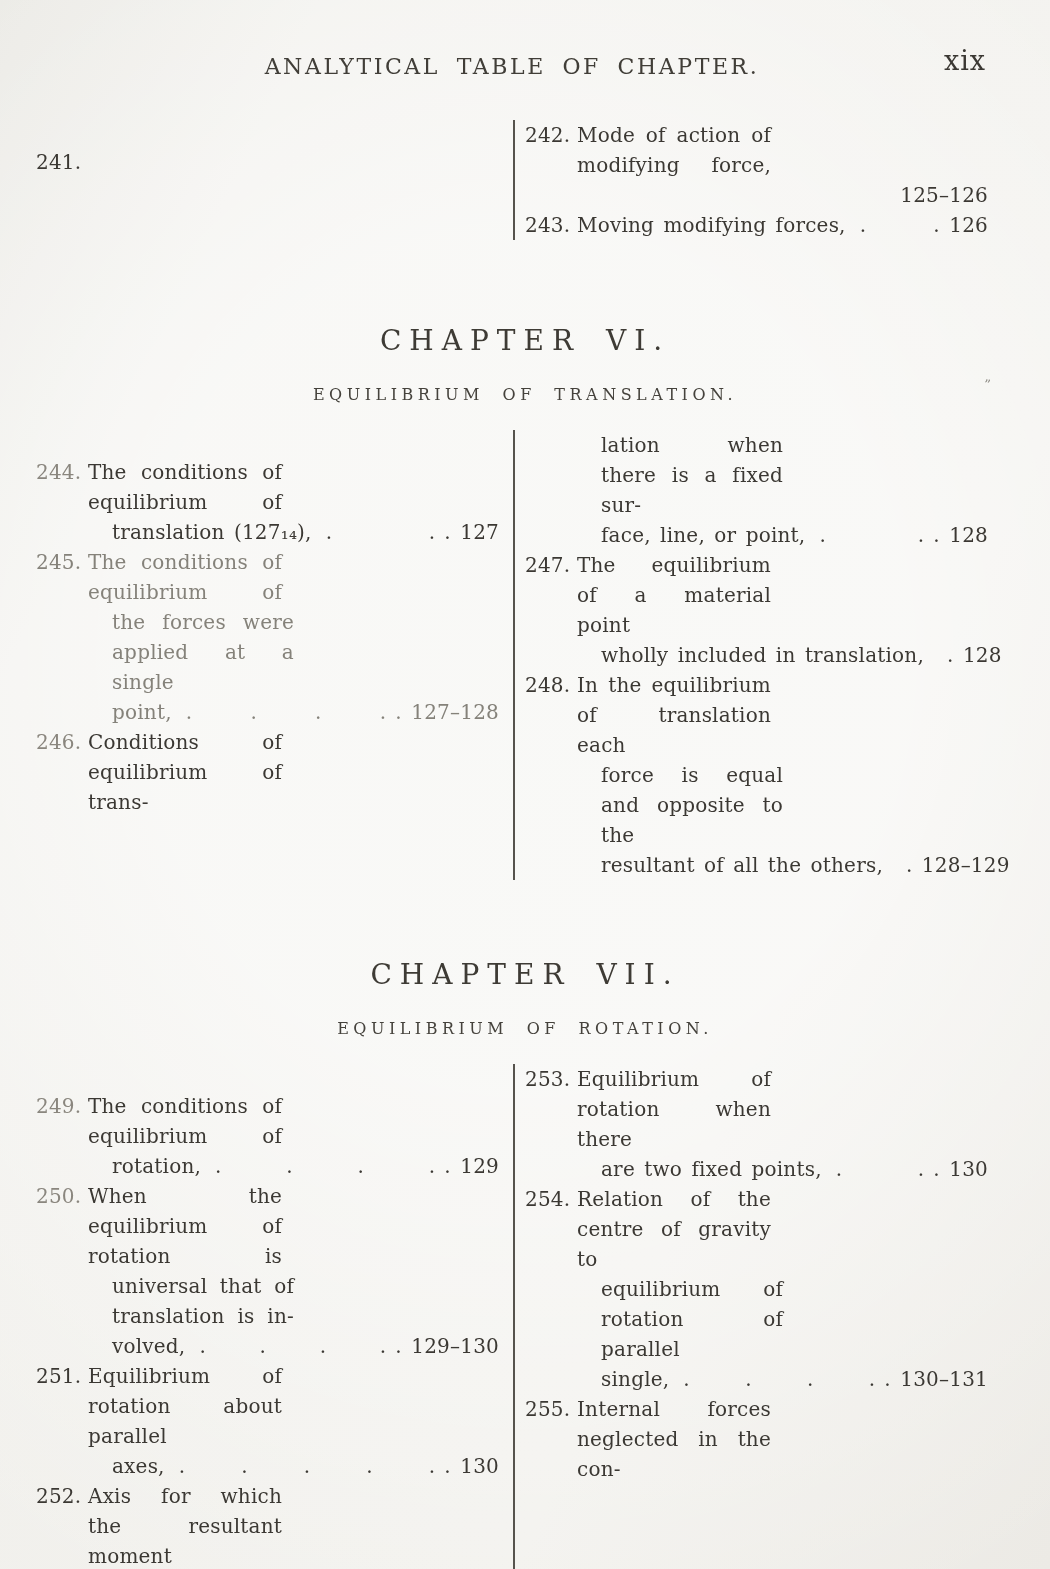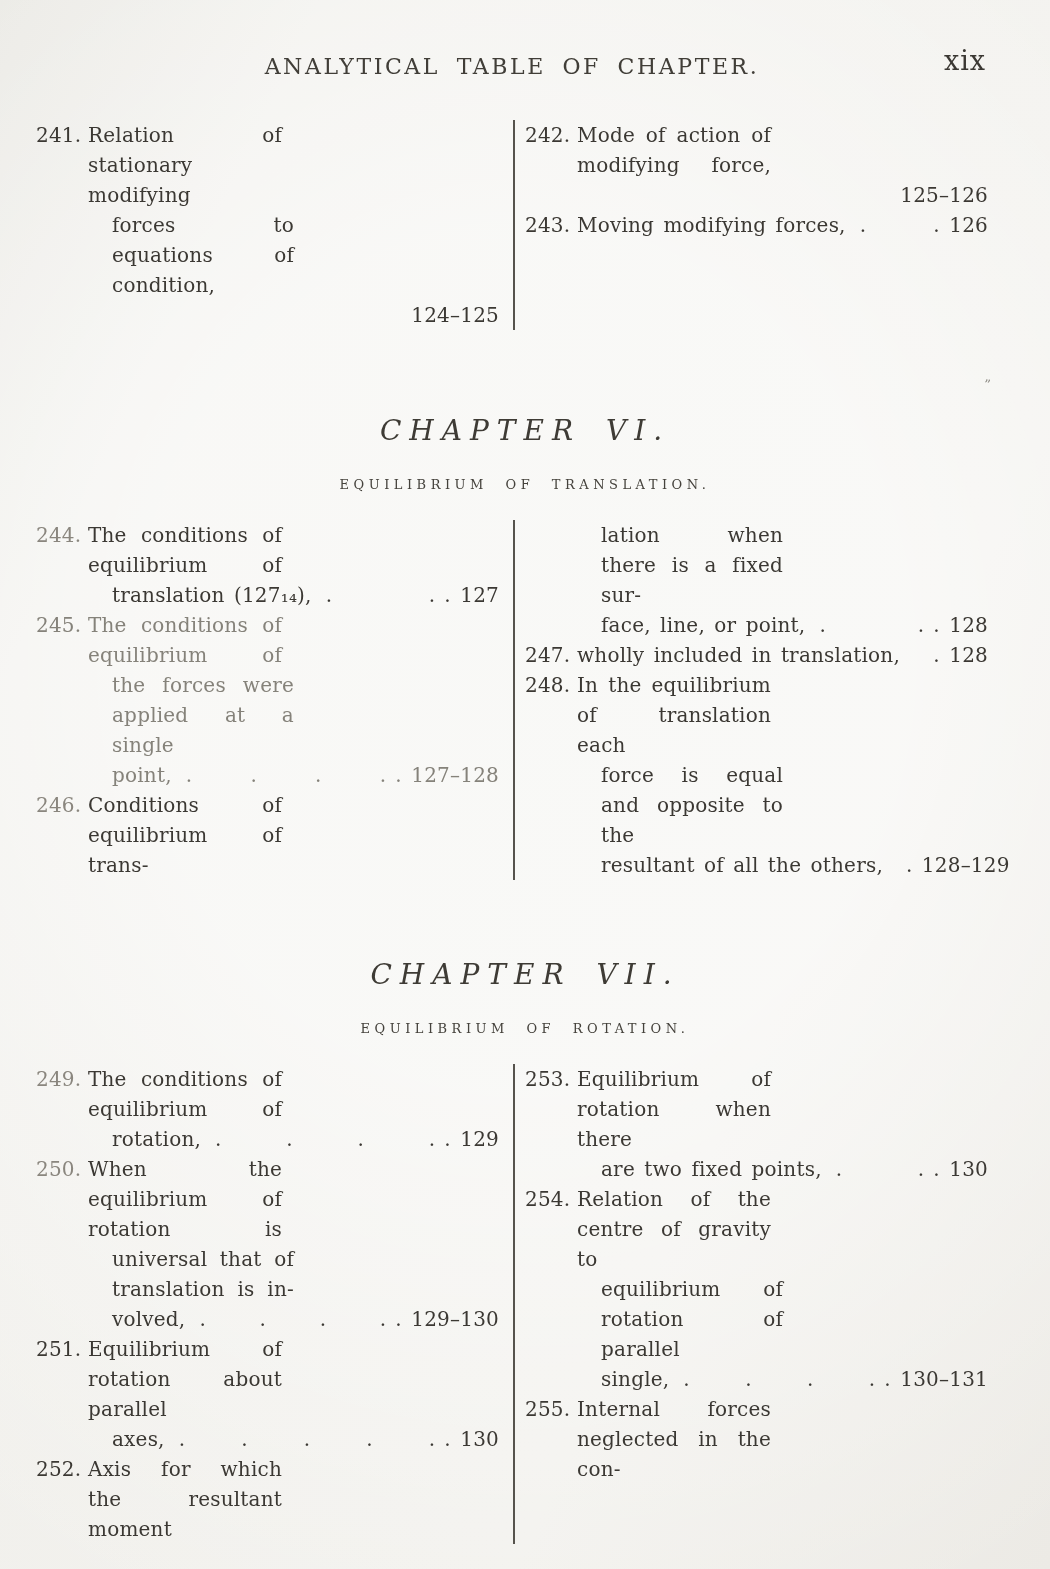--- a/index.html
+++ b/index.html
@@ -18,28 +18,28 @@
     color:#3b3833;
     letter-spacing:.2px;word-spacing:.14em;
     overflow:hidden;
   }
   .header{position:relative;margin:0 62px 0 36px;text-align:center;height:32px;}
   .header .title{font-size:22px;letter-spacing:2.6px;word-spacing:7px;color:#413e38;}
   .header .folio{position:absolute;right:2px;top:-6px;font-size:27px;letter-spacing:1px;}
   .twocol{display:flex;margin:0 62px 0 36px;}
   .top-section{margin-top:36px;}
   .col{flex:1;box-sizing:border-box;min-width:0;}
-  .col.left{padding-right:14px;}
+  .col.left{padding-right:14px;margin-top:27px;}
   .col.right{padding-left:10px;}
   .divider{width:2px;background:#56534d;flex:0 0 2px;}
   .chapter-head{text-align:center;}
   .c6{margin-top:84px;}
   .c7{margin-top:78px;}
-  .ch-title{font-size:28px;line-height:34px;letter-spacing:8px;word-spacing:8px;color:#3e3b35;font-style:italic;}
-  .ch-sub{font-size:13px;line-height:22px;letter-spacing:4.5px;word-spacing:9px;margin-top:26px;color:#45423c;}
+  .ch-title{font-size:28px;line-height:34px;letter-spacing:8px;word-spacing:8px;color:#3e3b35;}
+  .ch-sub{font-size:16px;line-height:22px;letter-spacing:4.5px;word-spacing:9px;margin-top:26px;color:#45423c;}
   .entries{margin-top:24px;}
   .entry{display:flex;}
   .num{width:52px;flex-shrink:0;}
   .lines{flex:1;min-width:0;}
   .line{display:flex;}
   .lines .line + .line{padding-left:24px;}
   .entry.cont .lines .line{padding-left:24px;}
   .line .t{white-space:nowrap;}
   .line.full .t{flex:1;white-space:normal;text-align:justify;text-align-last:justify;}
   .line .dots{flex:1;min-width:0;text-align:justify;text-align-last:justify;padding:0 9px 0 14px;overflow:hidden;white-space:normal;}
@@ -55,37 +55,20 @@
 
   <div class="header">
     <div class="title">ANALYTICAL TABLE OF CHAPTER.</div>
     <div class="folio">xix</div>
   </div>
 
   <div class="twocol top-section">
     <div class="col left">
       <div class="entry">
         <span class="num">241.</span>
-        <div class="lines">
-          <div class="line full">
-              <span class="t">Relation of stationary modifying</span>
-              <span class="dots"></span>
-              <span class="pg"></span>
-            </div>
-          <div class="line full">
-              <span class="t">forces to equations of condition,</span>
-              <span class="dots"></span>
-              <span class="pg"></span>
-            </div>
-          <div class="line">
-              <span class="t"></span>
-              <span class="dots"></span>
-              <span class="pg">124–125</span>
-            </div>
-        </div>
       </div>
     </div>
     <div class="divider"></div>
     <div class="col right">
       <div class="entry">
         <span class="num">242.</span>
         <div class="lines">
           <div class="line full">
               <span class="t">Mode of action of modifying force,</span>
               <span class="dots"></span>
@@ -180,20 +163,25 @@
           <div class="line">
               <span class="t">face, line, or point,</span>
               <span class="dots">. .</span>
               <span class="pg">. 128</span>
             </div>
         </div>
       </div>
       <div class="entry">
         <span class="num">247.</span>
         <div class="lines">
+          <div class="line full">
+              <span class="t">The equilibrium of a material point</span>
+              <span class="dots"></span>
+              <span class="pg"></span>
+            </div>
           <div class="line">
               <span class="t">wholly included in translation,</span>
               <span class="dots"></span>
               <span class="pg">. 128</span>
             </div>
         </div>
       </div>
       <div class="entry">
         <span class="num">248.</span>
         <div class="lines">

